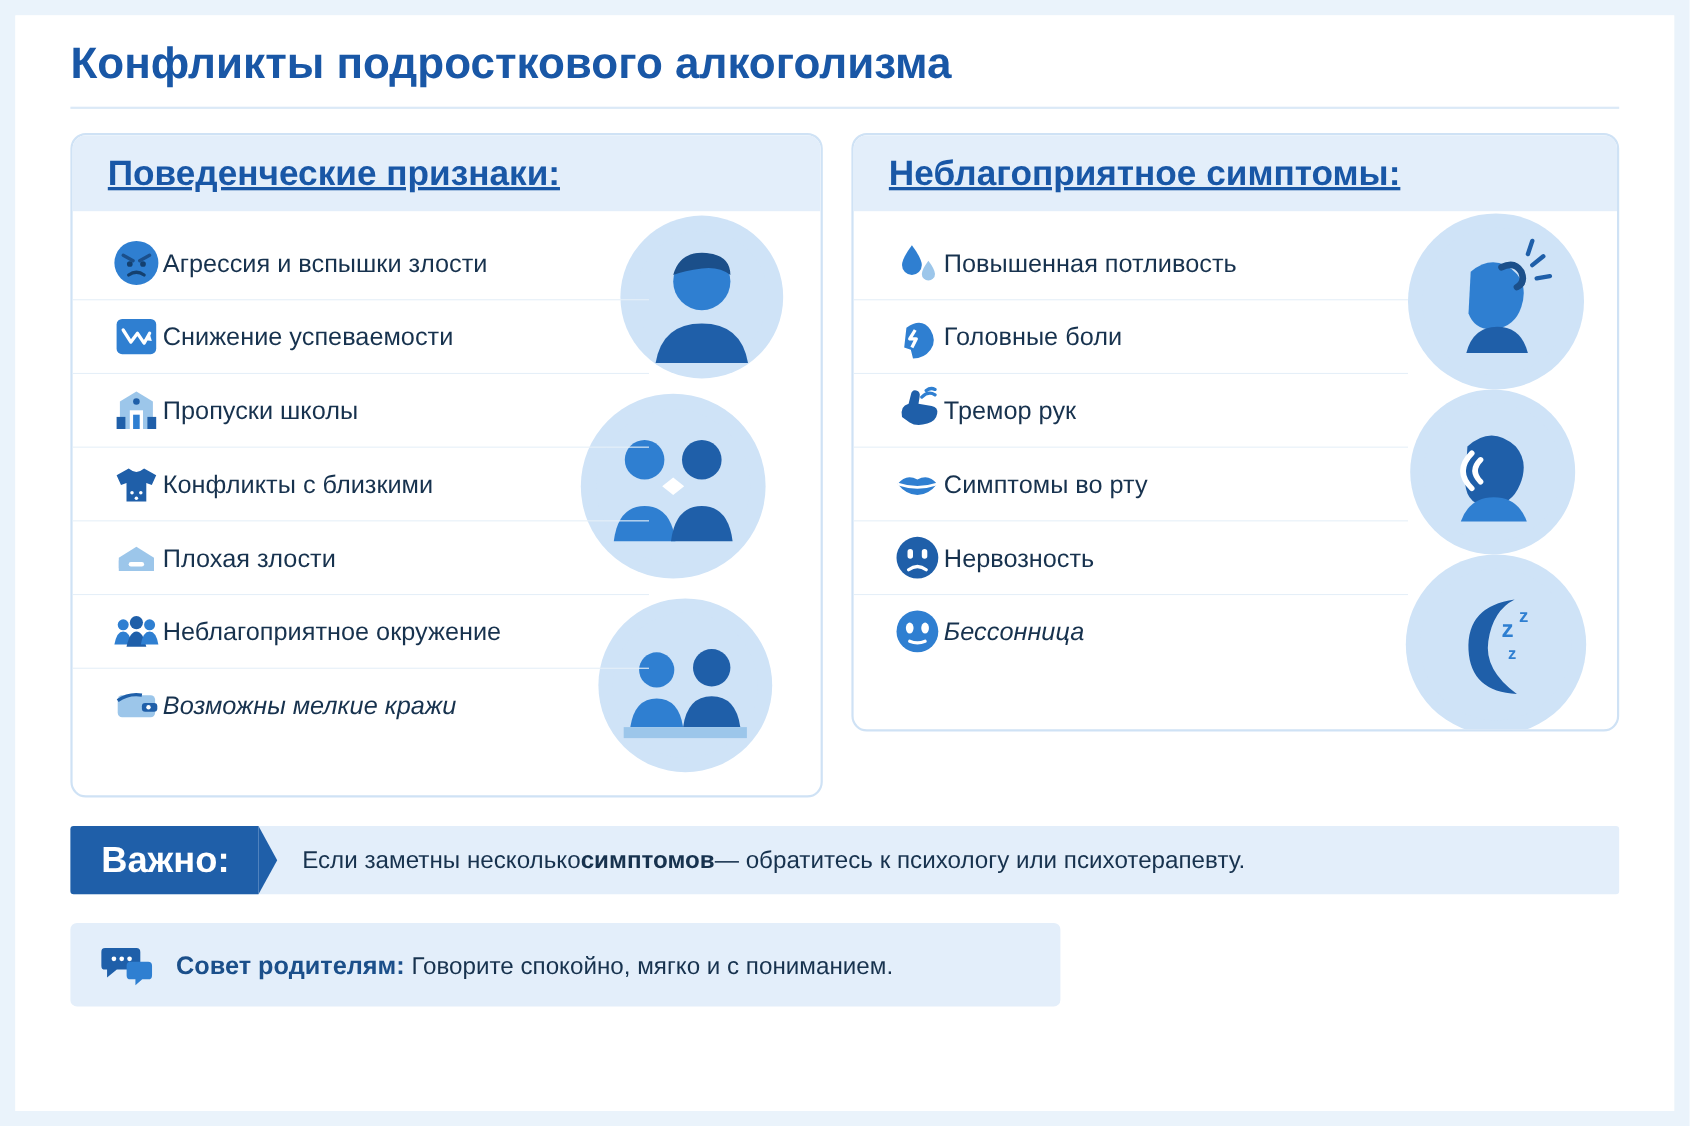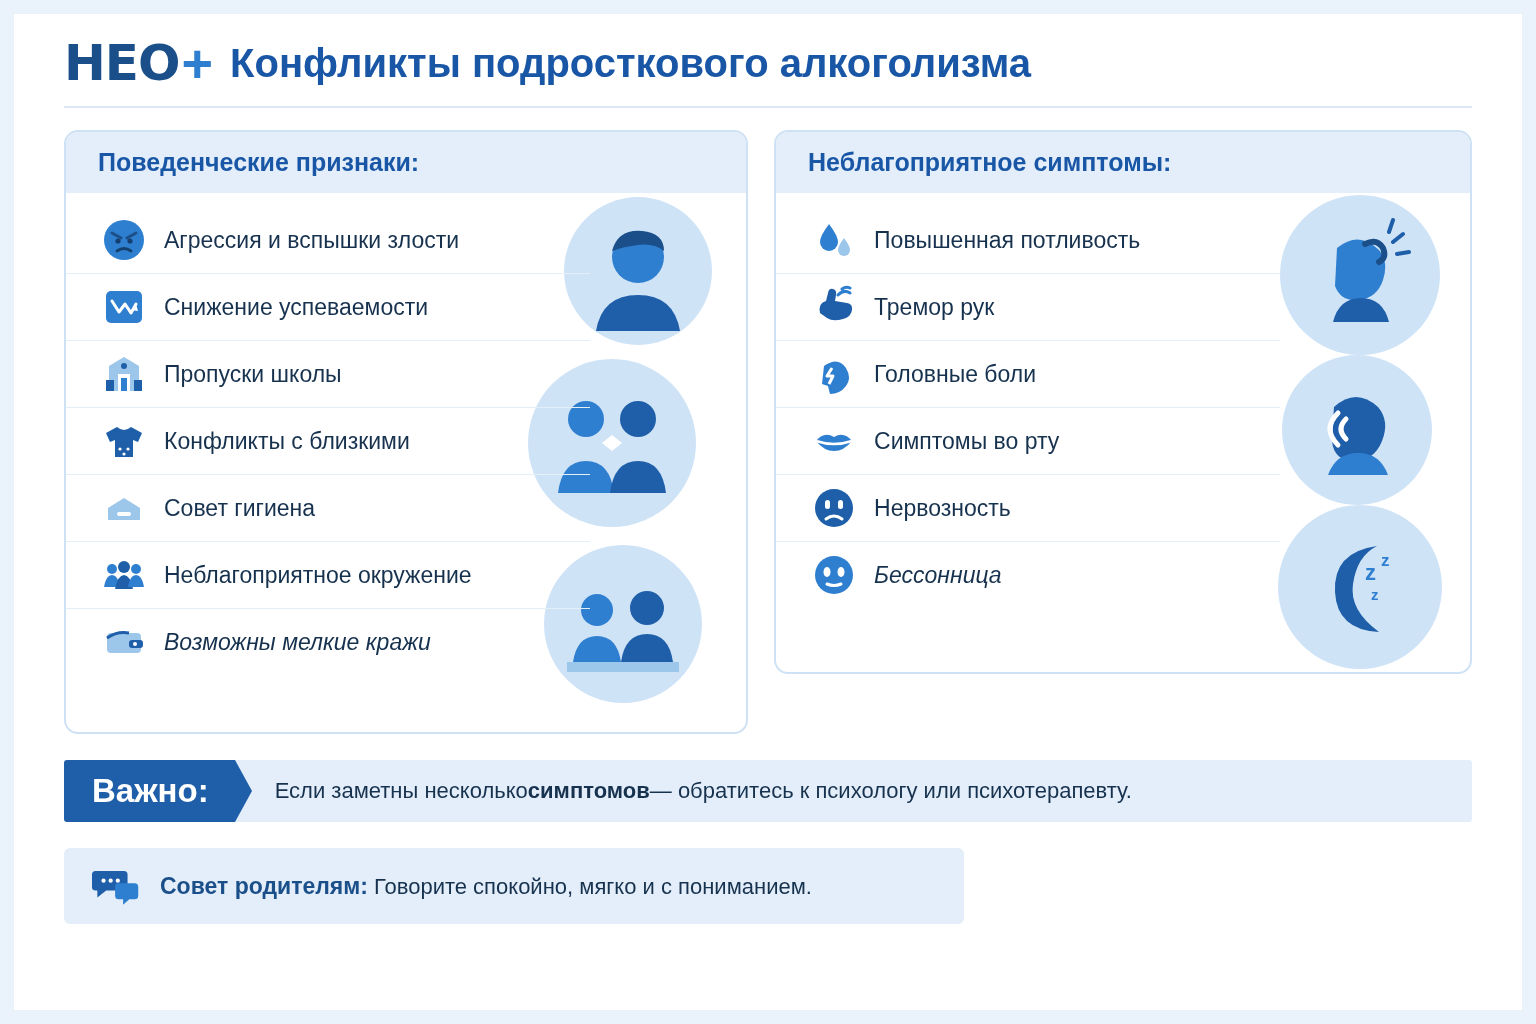--- a/index.html
+++ b/index.html
@@ -85,41 +85,41 @@
     background: #ffffff;
     border: 2px solid #cfe2f5;
     border-radius: 14px;
     overflow: hidden;
   }
   .card.left { width: 686px; height: 600px; }
   .card.right { width: 700px; height: 540px; }
   .card-header {
     background: #e3eefa;
     padding: 16px 32px;
-    font-size: 25px;
+    font-size: 32px;
     font-weight: bold;
     color: #1957a6;
+    text-decoration: underline;
   }
   .card-body {
     position: relative;
     padding: 14px 0 10px 0;
     height: calc(100% - 60px);
     box-sizing: border-box;
   }
   .items {
     position: relative;
     z-index: 2;
     margin: 0;
     padding: 0;
     list-style: none;
   }
   .item {
     display: flex;
     align-items: center;
-    gap: 16px;
     padding: 9px 0 9px 34px;
     border-bottom: 1.5px solid #e5eff8;
   }
   .item:last-child { border-bottom: none; font-style: italic; }
   .left .item { width: 490px; }
   .right .item { width: 470px; }
   .item-label {
     font-size: 23px;
     color: #17324e;
     white-space: nowrap;
@@ -213,24 +213,20 @@
     font-size: 23px;
   }
 </style>
 </head>
 <body>
 
 <div class="poster">
   <div class="inner">
 
     <div class="header">
-      <div class="logo">
-        <span class="logo-neo">HEO</span>
-        <span class="logo-plus">+</span>
-      </div>
       <div class="title">Конфликты подросткового алкоголизма</div>
     </div>
     <div class="header-rule"></div>
 
     <div class="columns">
 
       <div class="card left">
         <div class="card-header">Поведенческие признаки:</div>
         <div class="card-body">
 
@@ -311,21 +307,21 @@
               <span class="item-label">Конфликты с близкими</span>
             </li>
             <li class="item">
               <span class="icon-badge">
                 <svg width="44" height="44" viewBox="0 0 44 44">
                   <path d="M6 22 l16 -10 l16 10 v12 h-32z" fill="#9cc6ea"></path>
                   <rect x="6" y="22" width="32" height="12" rx="3" fill="#9cc6ea"></rect>
                   <rect x="15" y="26" width="14" height="4" rx="2" fill="#ffffff"></rect>
                 </svg>
               </span>
-              <span class="item-label">Совет гигиена</span>
+              <span class="item-label">Плохая злости</span>
             </li>
             <li class="item">
               <span class="icon-badge">
                 <svg width="44" height="44" viewBox="0 0 44 44">
                   <circle cx="10" cy="16" r="5" fill="#2f7fd1"></circle>
                   <circle cx="22" cy="14" r="6" fill="#1f5fa9"></circle>
                   <circle cx="34" cy="16" r="5" fill="#2f7fd1"></circle>
                   <path d="M2 34 q2 -12 8 -12 q6 0 8 12z" fill="#2f7fd1"></path>
                   <path d="M13 36 q3 -14 9 -14 q6 0 9 14z" fill="#1f5fa9"></path>
                   <path d="M26 34 q2 -12 8 -12 q6 0 8 12z" fill="#2f7fd1"></path>
@@ -385,34 +381,34 @@
                 <svg width="44" height="44" viewBox="0 0 44 44">
                   <path d="M17 6 q9 12 9 18 a9 9 0 0 1 -18 0 q0 -6 9 -18z" fill="#2f7fd1"></path>
                   <path d="M32 20 q6 8 6 12 a6 6 0 0 1 -12 0 q0 -4 6 -12z" fill="#9cc6ea"></path>
                 </svg>
               </span>
               <span class="item-label">Повышенная потливость</span>
             </li>
             <li class="item">
               <span class="icon-badge">
                 <svg width="44" height="44" viewBox="0 0 44 44">
+                  <path d="M12 14 q14 -10 22 2 q6 10 0 18 q-6 8 -16 8 l-2 -8 l-6 -2z" fill="#2f7fd1"></path>
+                  <path d="M20 16 l-5 8 h6 l-4 8" stroke="#ffffff" stroke-width="3" fill="none" stroke-linejoin="round"></path>
+                </svg>
+              </span>
+              <span class="item-label">Головные боли</span>
+            </li>
+            <li class="item">
+              <span class="icon-badge">
+                <svg width="44" height="44" viewBox="0 0 44 44">
                   <path d="M8 28 q-2 -10 6 -12 l2 -8 q1 -5 5 -4 q4 1 3 6 l-1 6 l12 2 q6 1 5 7 q-1 7 -9 9 q-10 3 -16 -1z" fill="#1f5fa9"></path>
                   <path d="M26 10 q6 -6 12 -2 M30 4 q4 -3 8 -1" stroke="#2f7fd1" stroke-width="3" fill="none" stroke-linecap="round"></path>
                 </svg>
               </span>
               <span class="item-label">Тремор рук</span>
-            </li>
-            <li class="item">
-              <span class="icon-badge">
-                <svg width="44" height="44" viewBox="0 0 44 44">
-                  <path d="M12 14 q14 -10 22 2 q6 10 0 18 q-6 8 -16 8 l-2 -8 l-6 -2z" fill="#2f7fd1"></path>
-                  <path d="M20 16 l-5 8 h6 l-4 8" stroke="#ffffff" stroke-width="3" fill="none" stroke-linejoin="round"></path>
-                </svg>
-              </span>
-              <span class="item-label">Головные боли</span>
             </li>
             <li class="item">
               <span class="icon-badge">
                 <svg width="44" height="44" viewBox="0 0 44 44">
                   <path d="M4 22 q8 -10 18 -4 q10 -6 18 4 q-8 10 -18 10 q-10 0 -18 -10z" fill="#2f7fd1"></path>
                   <path d="M4 22 q18 6 36 0" stroke="#ffffff" stroke-width="2.5" fill="none"></path>
                 </svg>
               </span>
               <span class="item-label">Симптомы во рту</span>
             </li>

